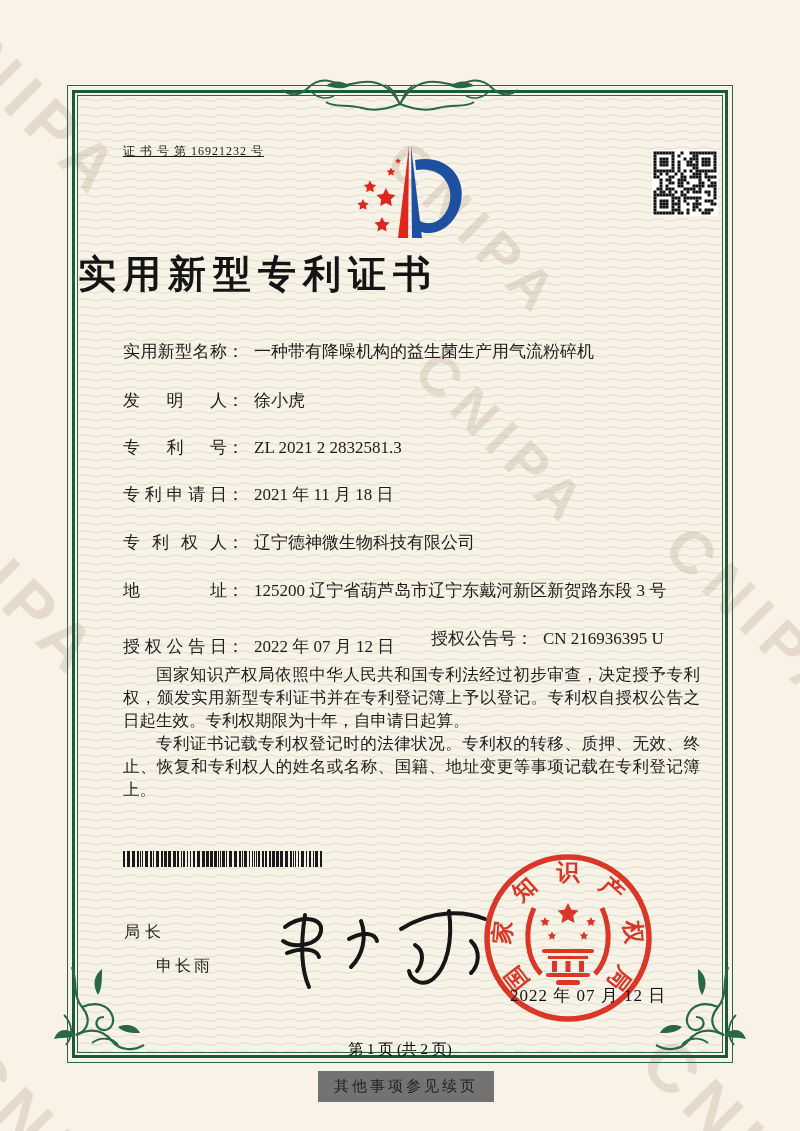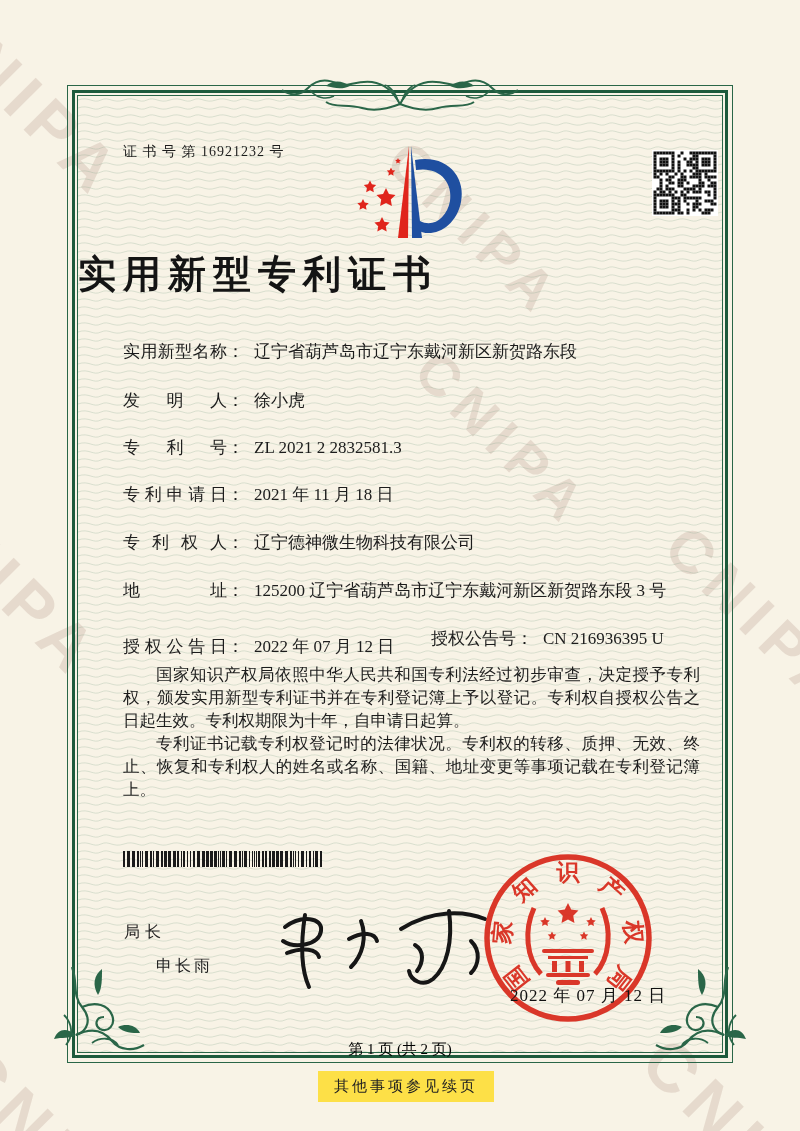--- a/index.html
+++ b/index.html
@@ -13,21 +13,21 @@
 
   
   #frame{position:absolute;z-index:2;left:67px;top:85px;width:666px;height:978px;
          box-sizing:border-box;border:1px solid #2a6648;padding:4px;}
   #frame-mid{box-sizing:border-box;border:3px solid #1d5a3c;padding:2px;height:100%;}
   #frame-in{box-sizing:border-box;border:1px solid #2a6648;height:100%;position:relative;}
   #waves{position:absolute;left:0;top:0;width:100%;height:100%;z-index:0;}
 
   .content{position:absolute;left:0;top:0;width:100%;height:100%;z-index:3;}
 
-  #cert-no{position:absolute;left:45px;top:47px;font-size:14px;letter-spacing:1px;}
+  #cert-no{position:absolute;left:45px;top:47px;font-size:12px;letter-spacing:1px;text-decoration:underline;}
   #logo{position:absolute;left:262px;top:44px;}
   #qr{position:absolute;left:574px;top:54px;}
 
   #title{position:absolute;left:0;top:153px;width:100%;
          font-size:38px;font-weight:bold;letter-spacing:7px;color:#141414;}
 
   .field{position:absolute;left:45px;font-size:17px;white-space:nowrap;}
   .flabel{display:inline-block;width:104px;text-align:justify;text-align-last:justify;vertical-align:bottom;}
   .fvalue{margin-left:10px;}
   .field2{position:absolute;left:353px;font-size:17px;white-space:nowrap;}
@@ -41,21 +41,21 @@
              font-family:"Liberation Sans","DejaVu Sans",sans-serif;color:#222;}
   #sig-name{position:absolute;left:46px;top:860px;font-size:16px;letter-spacing:3px;
             font-family:"Liberation Sans","DejaVu Sans",sans-serif;color:#222;margin-left:32px;}
   #sig-hand{position:absolute;left:165px;top:805px;}
 
   #seal{position:absolute;left:404px;top:756px;opacity:0.93;}
   #seal-date{position:absolute;left:432px;top:888px;font-size:17px;letter-spacing:1px;color:#111;white-space:nowrap;}
 
   #page-no{position:absolute;left:0;top:944px;width:100%;text-align:center;font-size:15px;color:#000000;}
 
-  #cont-box{position:absolute;z-index:3;left:318px;top:1071px;background:#fde047;
+  #cont-box{position:absolute;z-index:3;left:318px;top:1071px;background:#737373;
             padding:6px 16px;font-size:15px;letter-spacing:3px;color:#222;}
 </style>
 </head>
 <body>
 <div id="page">
 
   <div class="wm" style="left:-38px;top:-18px;font-size:66px;">CNIPA</div>
   <div class="wm" style="left:420px;top:128px;font-size:56px;">CNIPA</div>
   <div class="wm" style="left:448px;top:338px;font-size:56px;">CNIPA</div>
   <div class="wm" style="left:-60px;top:462px;font-size:66px;">CNIPA</div>
@@ -334,21 +334,21 @@
               <rect x="61.5" y="37.5" width="3" height="3" fill="#111"></rect>
               <rect x="61.5" y="40.5" width="3" height="3" fill="#111"></rect>
               <rect x="61.5" y="43.5" width="3" height="3" fill="#111"></rect>
               <rect x="61.5" y="46.5" width="3" height="3" fill="#111"></rect>
               <rect x="61.5" y="52.5" width="3" height="3" fill="#111"></rect>
             </svg>
 
       <div id="title">实用新型专利证书</div>
 
       <div class="field" style="top:244px">
-        <span class="flabel">实用新型名称</span><span>：</span><span class="fvalue">辽宁省葫芦岛市辽宁东戴河新区新贺路东段</span>
+        <span class="flabel">实用新型名称</span><span>：</span><span class="fvalue">一种带有降噪机构的益生菌生产用气流粉碎机</span>
       </div>
       <div class="field" style="top:293px">
         <span class="flabel">发明人</span><span>：</span><span class="fvalue">徐小虎</span>
       </div>
       <div class="field" style="top:340px">
         <span class="flabel">专利号</span><span>：</span><span class="fvalue">ZL 2021 2 2832581.3</span>
       </div>
       <div class="field" style="top:387px">
         <span class="flabel">专利申请日</span><span>：</span><span class="fvalue">2021 年 11 月 18 日</span>
       </div>

